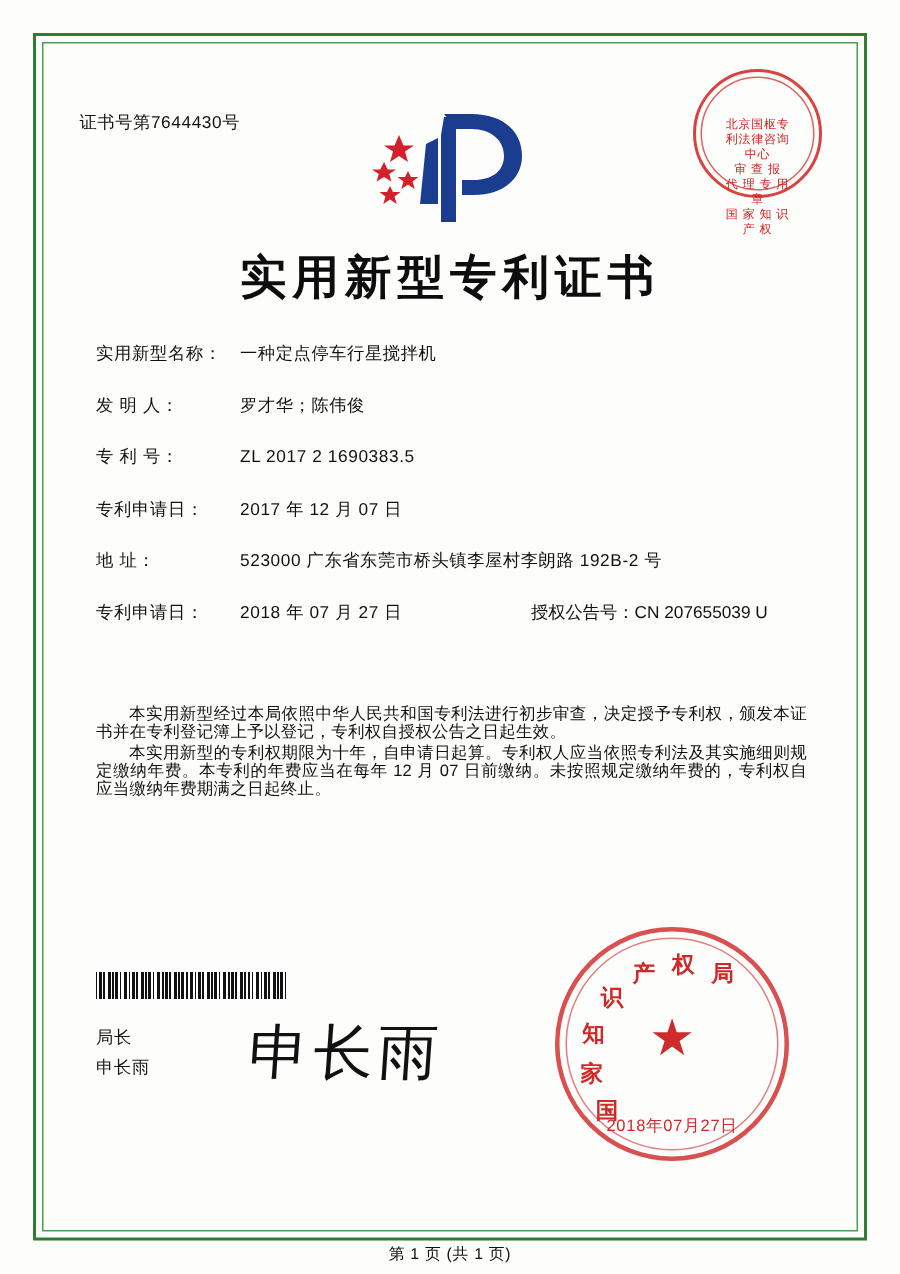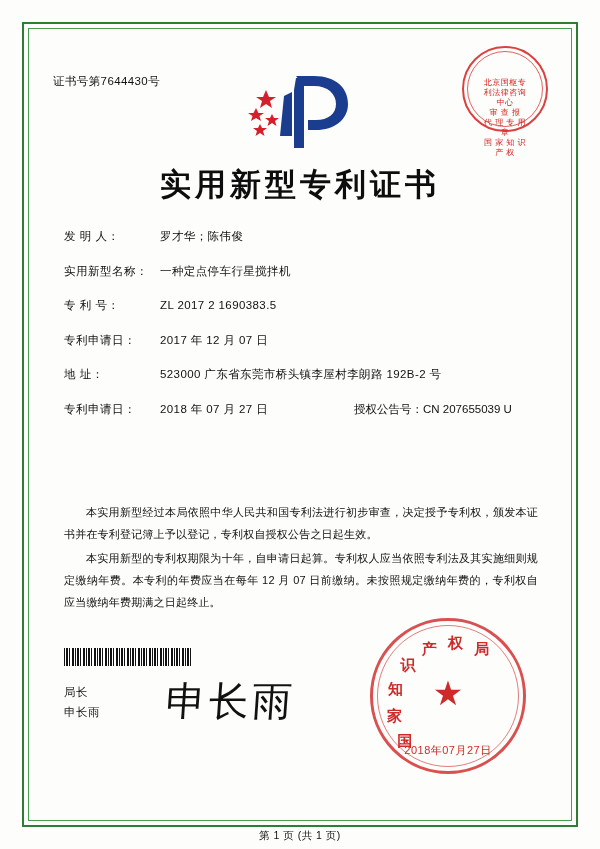--- a/index.html
+++ b/index.html
@@ -154,23 +154,23 @@
   .row-split .right-lbl {
     position: absolute;
     left: 290px;
     top: 0;
   }
   
   .paras {
     position: absolute;
     left: 16px;
     right: 14px;
-    top: 455px;
+    top: 424px;
     font-size: 11px;
-    line-height: 22px;
+    line-height: 12px;
     color: #111;
     text-align: justify;
   }
   .paras p {
     margin: 0 0 2px 0;
     text-indent: 22px;
     letter-spacing: 0.2px;
   }
   
   .barcode {
@@ -316,25 +316,25 @@
         <polygon points="16,54 18,58 23,58 19,61 20.5,66 16,63 11.5,66 13,61 9,58 14,58" fill="#d4202a"></polygon>
         <polygon points="28,44 30,48 35,48 31,51 32.5,56 28,53 23.5,56 25,51 21,48 26,48" fill="#d4202a"></polygon>
       </svg>
     </div>
 
     <div class="title">实用新型专利证书</div>
 
     <div class="fields">
 
       <div class="row">
+        <span class="lbl">实用新型名称：</span><span class="val">一种定点停车行星搅拌机</span>
+      </div>
+
+      <div class="row">
         <span class="lbl">发  明  人：</span><span class="val">罗才华；陈伟俊</span>
-      </div>
-
-      <div class="row">
-        <span class="lbl">实用新型名称：</span><span class="val">一种定点停车行星搅拌机</span>
       </div>
 
       <div class="row">
         <span class="lbl">专  利  号：</span><span class="val">ZL 2017 2 1690383.5</span>
       </div>
 
       <div class="row">
         <span class="lbl">专利申请日：</span><span class="val">2017 年 12 月 07 日</span>
       </div>
 

